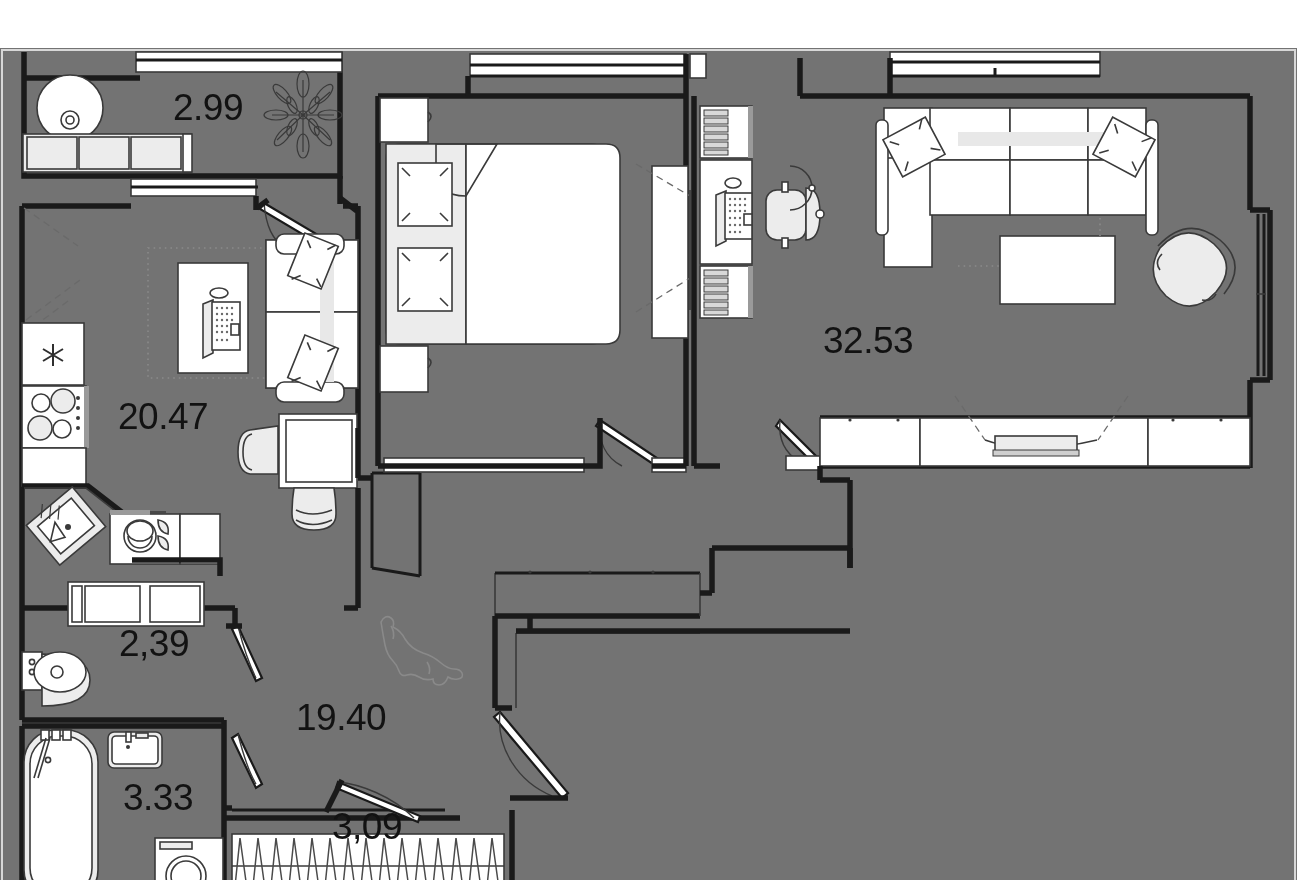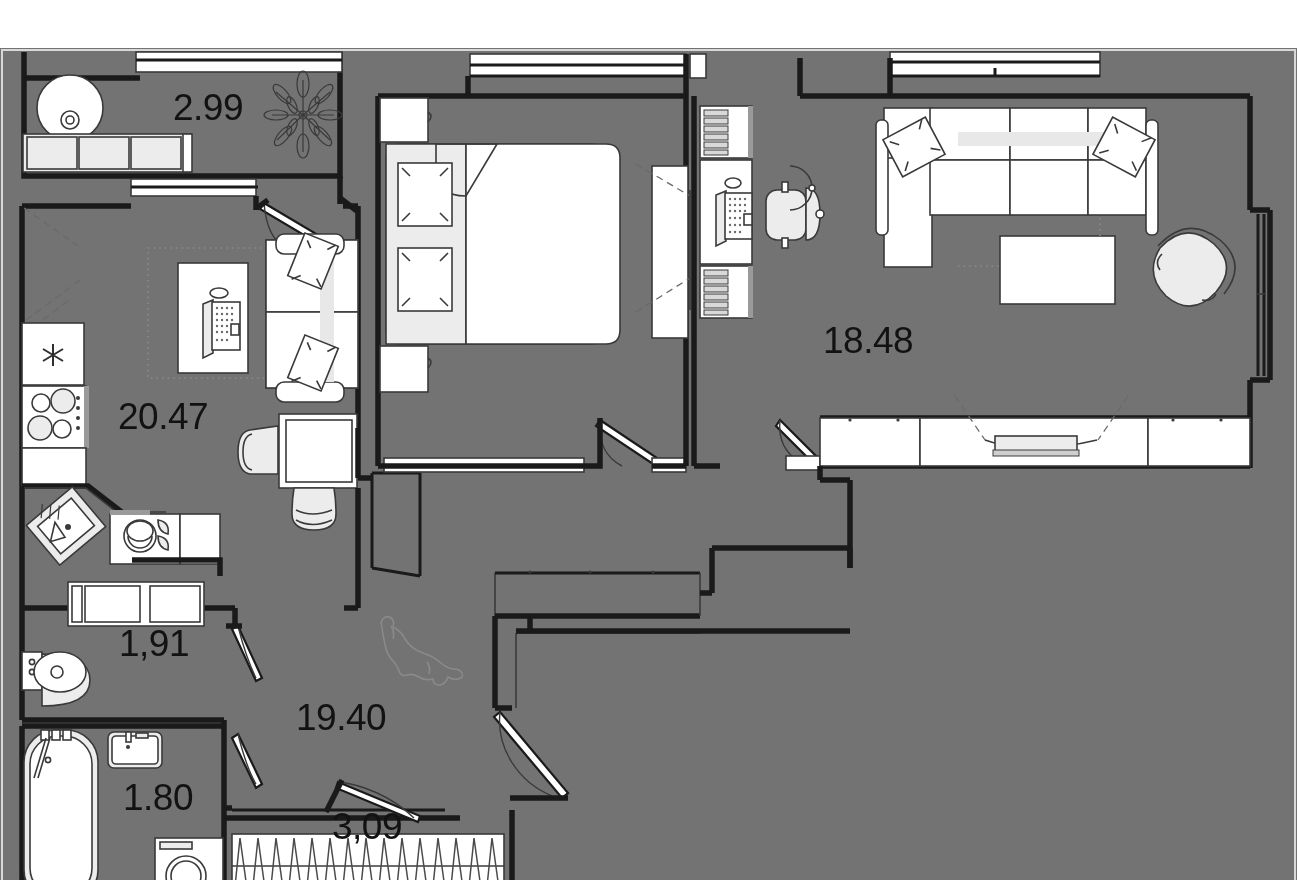--- a/index.html
+++ b/index.html
@@ -546,23 +546,23 @@
       <path d="M 391,578 q 4,6 2,13"></path>
       <path d="M 427,614 q 4,6 2,12"></path>
     </g>
 
   </svg>
 
   <div class="area-label" style="left:173px; top:41px;">2.99</div>
 
   <div class="area-label" style="left:118px; top:350px;">20.47</div>
 
-  <div class="area-label" style="left:823px; top:274px;">18.48</div>
-
-  <div class="area-label" style="left:119px; top:577px;">1,91</div>
+  <div class="area-label" style="left:823px; top:274px;">32.53</div>
+
+  <div class="area-label" style="left:119px; top:577px;">2,39</div>
 
   <div class="area-label" style="left:296px; top:651px;">19.40</div>
 
-  <div class="area-label" style="left:123px; top:731px;">1.80</div>
+  <div class="area-label" style="left:123px; top:731px;">3.33</div>
 
   <div class="area-label" style="left:332px; top:760px;">3,09</div>
 
 </div>
 
 </body></html>

